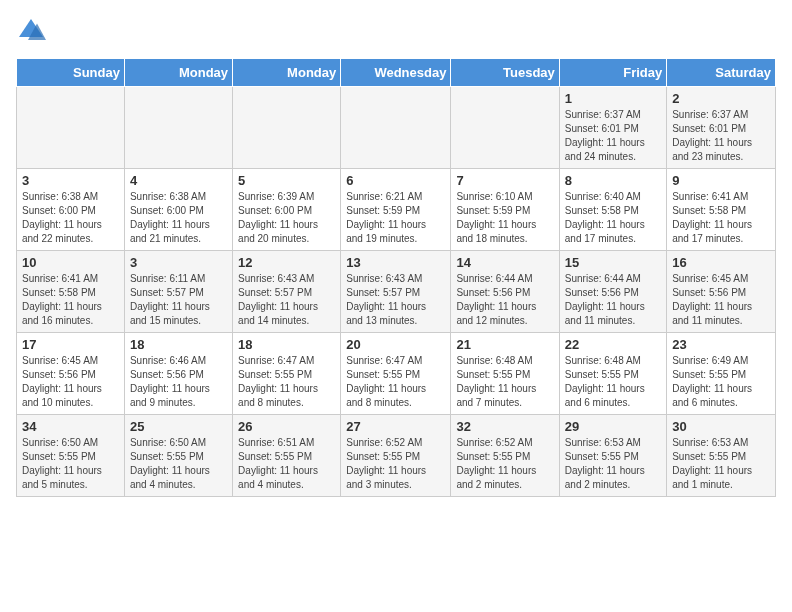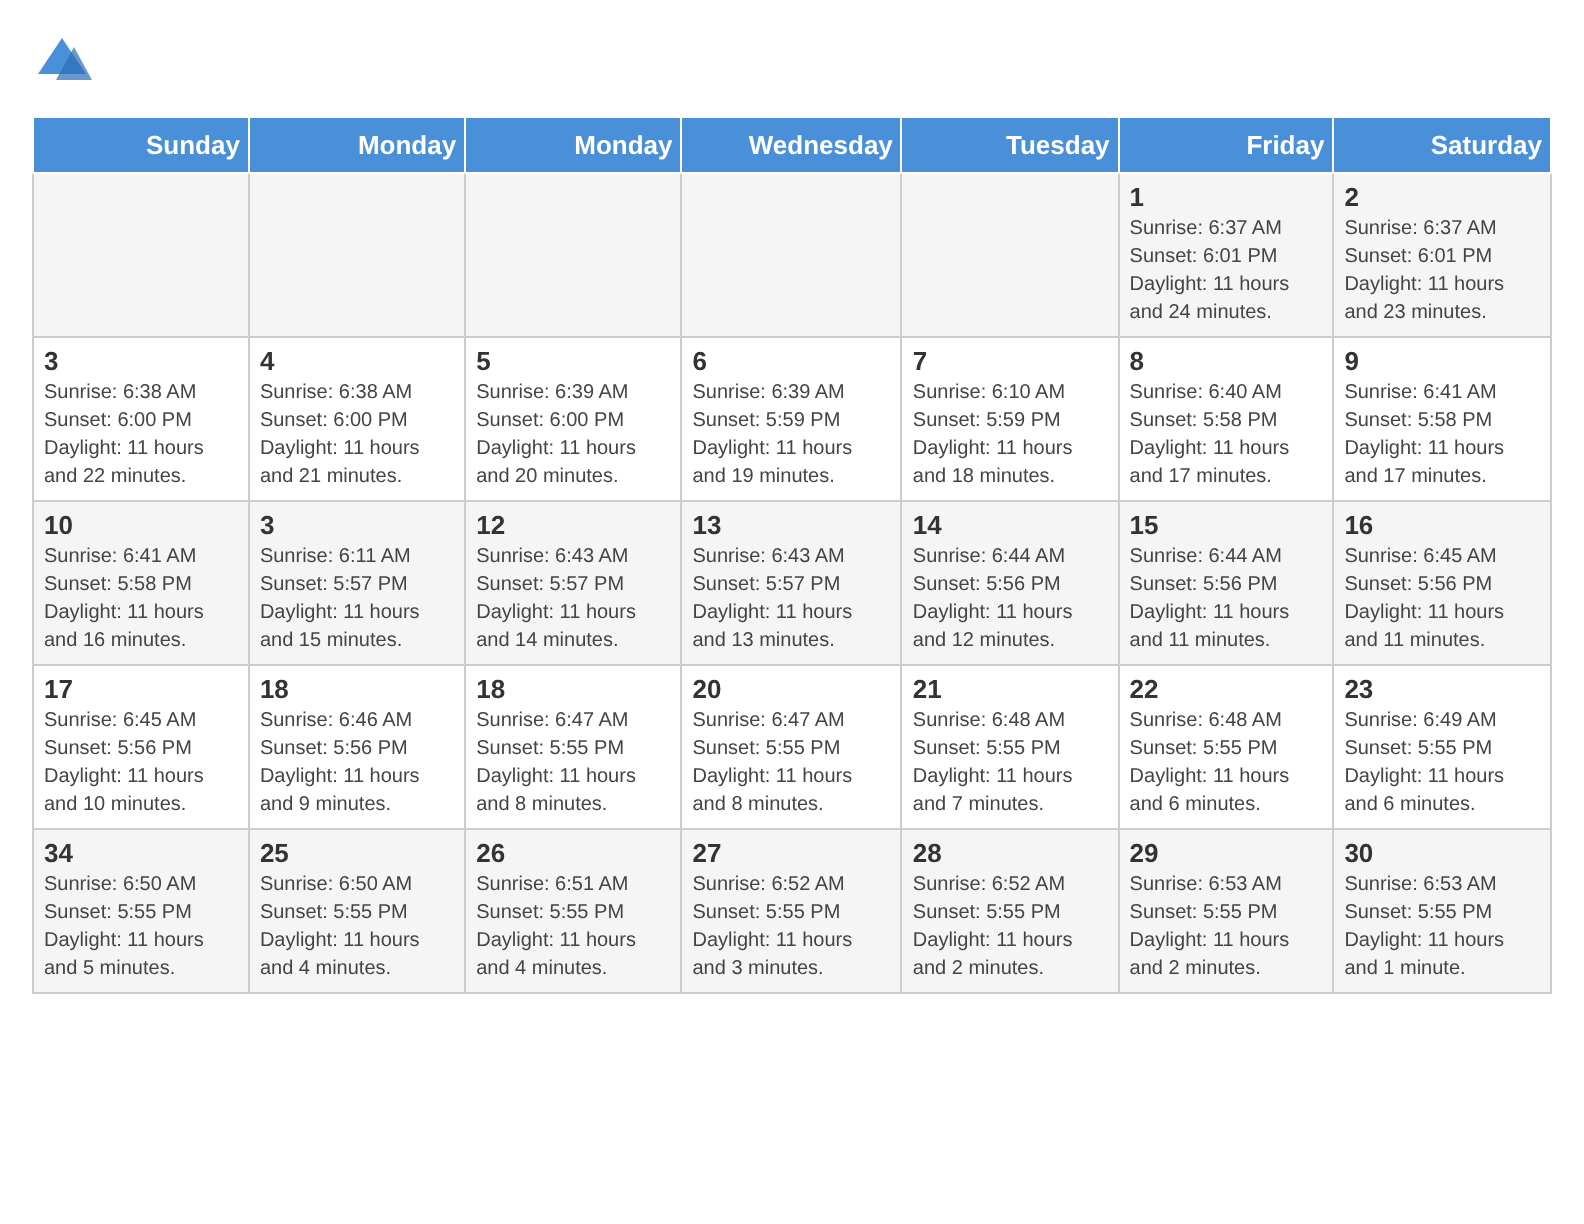--- a/index.html
+++ b/index.html
@@ -160,21 +160,21 @@
 Daylight: 11 hours and 21 minutes.</div>
         </td>
         <td>
           <span class="day-number">5</span>
           <div class="day-info">Sunrise: 6:39 AM
 Sunset: 6:00 PM
 Daylight: 11 hours and 20 minutes.</div>
         </td>
         <td>
           <span class="day-number">6</span>
-          <div class="day-info">Sunrise: 6:39 AM
+          <div class="day-info">Sunrise: 6:21 AM
 Sunset: 5:59 PM
 Daylight: 11 hours and 19 minutes.</div>
         </td>
         <td>
           <span class="day-number">7</span>
           <div class="day-info">Sunrise: 6:10 AM
 Sunset: 5:59 PM
 Daylight: 11 hours and 18 minutes.</div>
         </td>
         <td>
@@ -297,21 +297,21 @@
 Sunset: 5:55 PM
 Daylight: 11 hours and 4 minutes.</div>
         </td>
         <td>
           <span class="day-number">27</span>
           <div class="day-info">Sunrise: 6:52 AM
 Sunset: 5:55 PM
 Daylight: 11 hours and 3 minutes.</div>
         </td>
         <td>
-          <span class="day-number">28</span>
+          <span class="day-number">32</span>
           <div class="day-info">Sunrise: 6:52 AM
 Sunset: 5:55 PM
 Daylight: 11 hours and 2 minutes.</div>
         </td>
         <td>
           <span class="day-number">29</span>
           <div class="day-info">Sunrise: 6:53 AM
 Sunset: 5:55 PM
 Daylight: 11 hours and 2 minutes.</div>
         </td>

